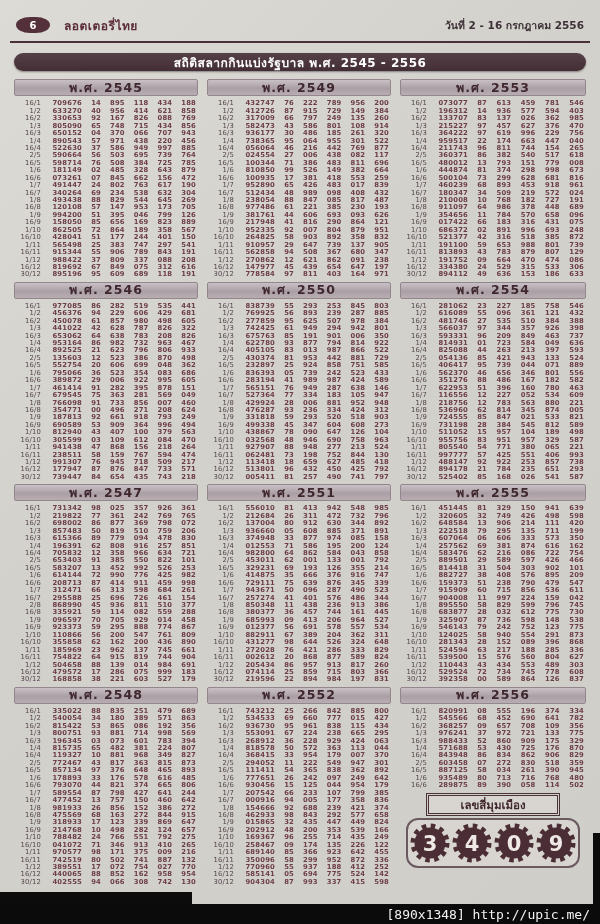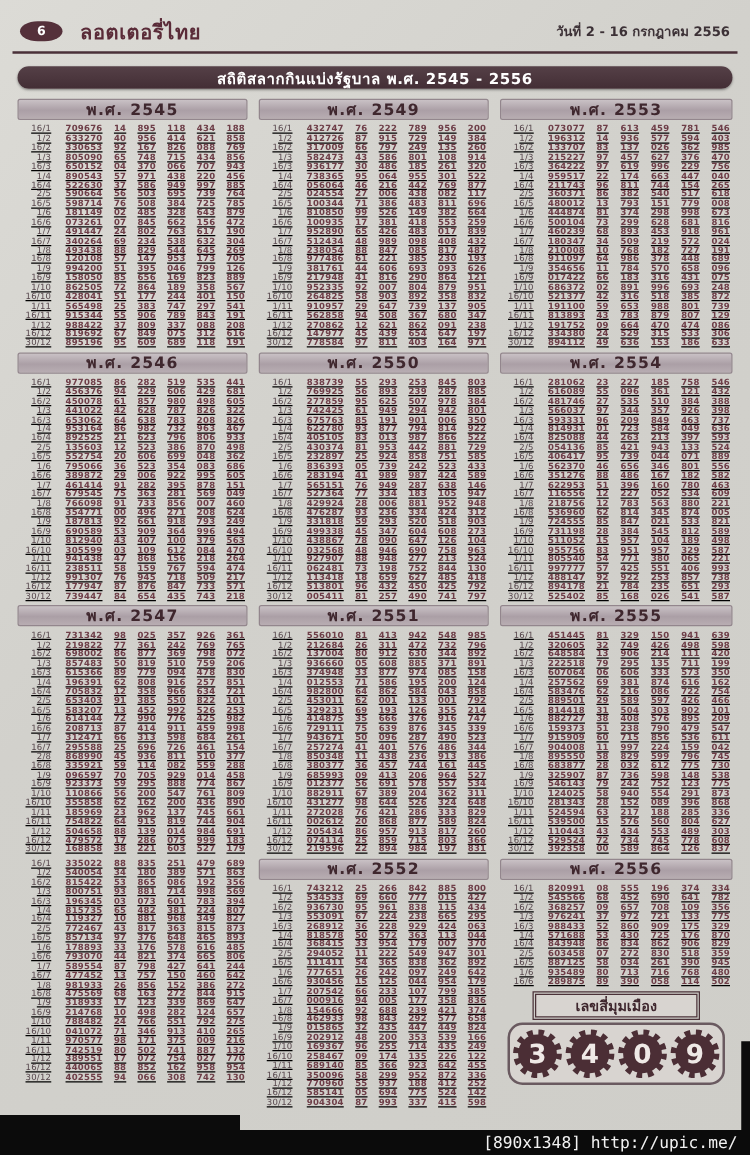--- a/index.html
+++ b/index.html
@@ -6,39 +6,39 @@
   html,body { width:600px; height:924px; background:#111; }
   body { font-family:"DejaVu Sans", sans-serif; }
   .page { position:relative; width:600px; height:924px; overflow:hidden;
           background:linear-gradient(135deg,#dcdbd6 0%,#d2d1cc 40%,#cfcec9 100%); }
 
   
   .masthead { display:flex; align-items:center; padding:12px 16px 0 16px; height:38px; }
   .page-badge { background:#54303a; color:#fff; border-radius:50%/60%; width:34px; height:16px;
                 display:flex; align-items:center; justify-content:center;
                 font-size:10px; font-weight:bold; }
-  .logo { color:#5a2b38; font-weight:bold; font-size:16px; margin-left:14px; letter-spacing:.5px; }
+  .logo { color:#5a2b38; font-weight:bold; font-size:12px; margin-left:14px; letter-spacing:.5px; }
   .issue-date { margin-left:auto; color:#3c3136; font-size:10.5px; font-weight:bold; }
   .rule { height:2px; background:#4a3038; margin:3px 10px 0 10px; }
 
   
   .title-banner { margin:10px 14px 8px 14px; height:18px; background:linear-gradient(#554047,#432e35);
                   border-radius:12px; display:flex; align-items:center; justify-content:center;
                   color:#fff; font-size:12px; font-weight:bold; letter-spacing:.5px;
                   box-shadow:0 1px 2px rgba(0,0,0,.4); }
 
   
   .columns { display:grid; grid-template-columns:repeat(3,1fr); gap:15px 9px; padding:0 14px; }
   .year-section { margin-bottom:3px; }
   .year-header { height:17px; margin-bottom:3px;
                  background:linear-gradient(#c9c1c5,#ab9fa6 55%,#b8adb2);
                  border:1px solid #93868d; border-radius:2px;
                  display:flex; align-items:center; justify-content:center;
                  color:#3f272e; font-size:12.5px; font-weight:bold; letter-spacing:1px; }
-  .year-table { padding:1px 2px 0 2px;text-decoration:underline; }
+  .year-table { padding:1px 2px 0 2px; }
   .trow { display:grid; grid-template-columns:25px 41px 19px 1fr 1fr 1fr 1fr;
           height:7.45px; align-items:center; }
   .tcell { text-align:right; font-size:6.8px; color:#6e3e48; line-height:1;
            font-weight:bold; letter-spacing:.2px; }
   .tcell.c0 { color:#55454b; font-weight:normal; }
 
   
   .corner-box { margin-top:6px; padding:0 6px; }
   .corner-label-wrap { border:1px solid #4b3239; outline:1px solid #4b3239; outline-offset:1px;
                        background:#d8d4d0; margin:0 22px; height:19px;
@@ -731,20 +731,21 @@
               <span class="tcell c1">168858</span>
               <span class="tcell c2">38</span>
               <span class="tcell c3">221</span>
               <span class="tcell c4">603</span>
               <span class="tcell c5">527</span>
               <span class="tcell c6">179</span>
             </div>
           </div>
       </section>
       <section class="year-section">
+        <h2 class="year-header">พ.ศ. 2548</h2>
         <div class="year-table">
             <div class="trow">
               <span class="tcell c0">16/1</span>
               <span class="tcell c1">335022</span>
               <span class="tcell c2">88</span>
               <span class="tcell c3">835</span>
               <span class="tcell c4">251</span>
               <span class="tcell c5">479</span>
               <span class="tcell c6">689</span>
             </div>

